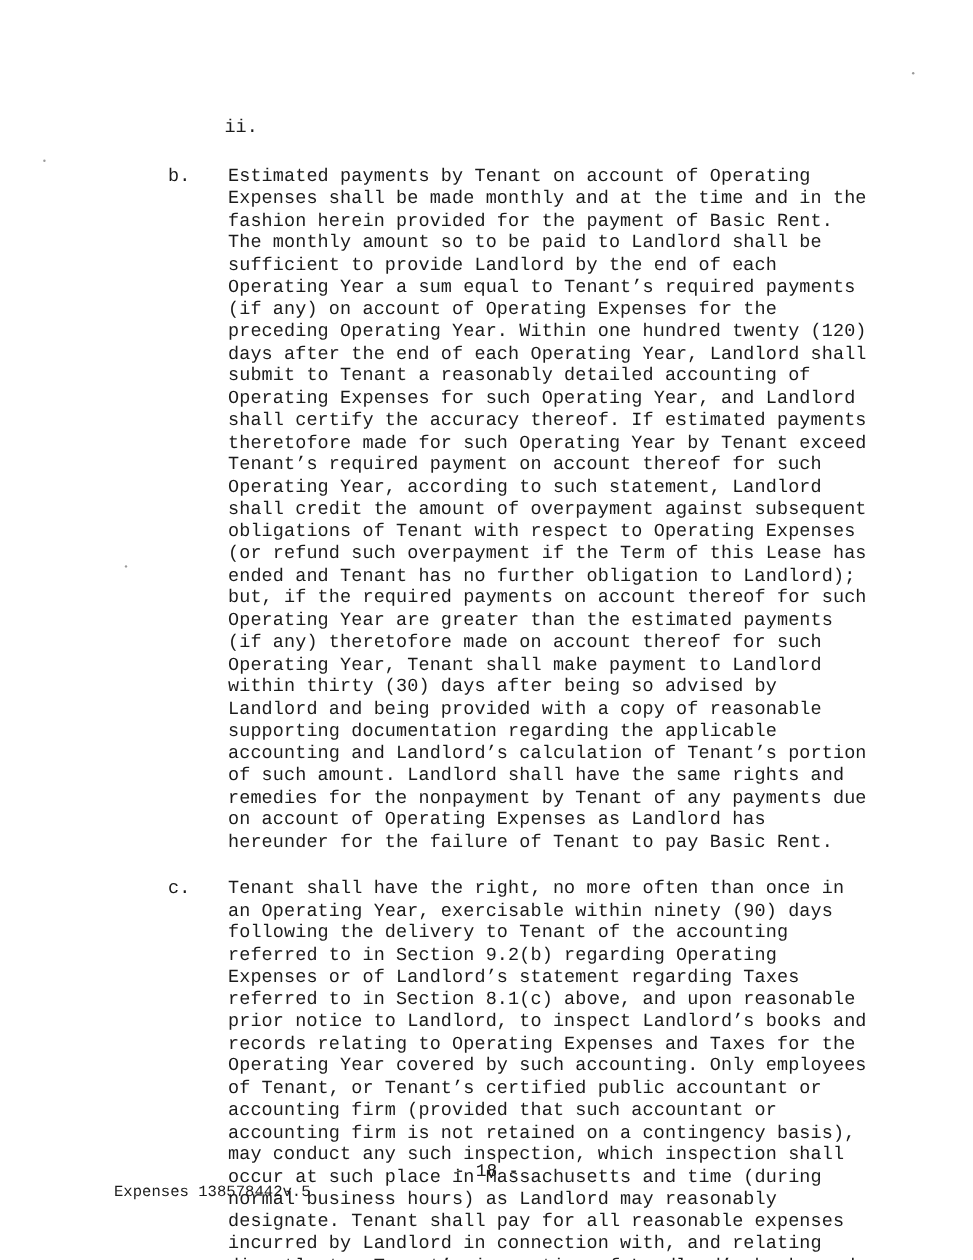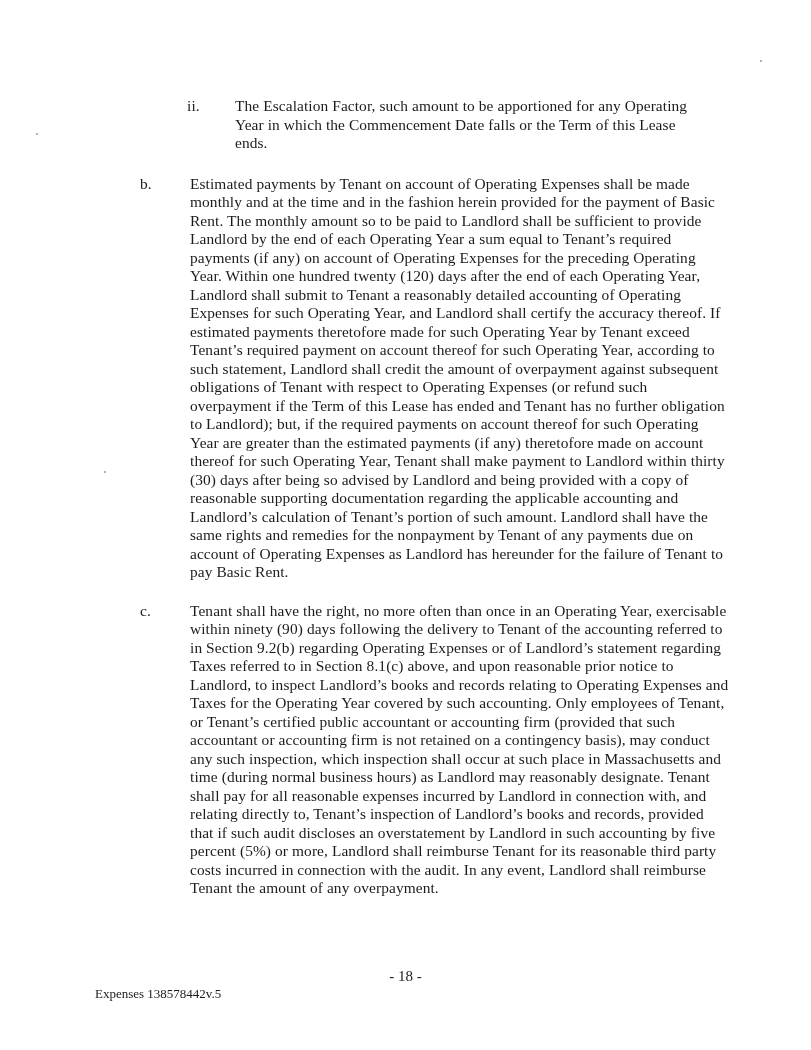--- a/index.html
+++ b/index.html
@@ -6,21 +6,21 @@
     margin: 0;
     padding: 0;
     background: #e8e8e8;
   }
   .page {
     position: relative;
     width: 811px;
     height: 1050px;
     margin: 0 auto;
     background: #ffffff;
-    font-family: Liberation Serif, serif;
+    font-family: Liberation Mono, monospace;
     color: #1b1b1b;
     overflow: hidden;
     box-sizing: border-box;
   }
   .content {
     padding-top: 97px;
     font-size: 15.4px;
     line-height: 18.5px;
     letter-spacing: 0.1px;
   }
@@ -84,21 +84,20 @@
 <div class="page">
 
   <span class="speck speck-1"></span>
   <span class="speck speck-2"></span>
   <span class="speck speck-3"></span>
 
   <div class="content">
 
     <div class="para para-ii">
       <div class="label">ii.</div>
-      <div class="text">The Escalation Factor, such amount to be apportioned for any Operating Year in which the Commencement Date falls or the Term of this Lease ends.</div>
     </div>
 
     <div class="para para-main">
       <div class="label">b.</div>
       <div class="text">Estimated payments by Tenant on account of Operating Expenses shall be made monthly and at the time and in the fashion herein provided for the payment of Basic Rent. The monthly amount so to be paid to Landlord shall be sufficient to provide Landlord by the end of each Operating Year a sum equal to Tenant’s required payments (if any) on account of Operating Expenses for the preceding Operating Year. Within one hundred twenty (120) days after the end of each Operating Year, Landlord shall submit to Tenant a reasonably detailed accounting of Operating Expenses for such Operating Year, and Landlord shall certify the accuracy thereof. If estimated payments theretofore made for such Operating Year by Tenant exceed Tenant’s required payment on account thereof for such Operating Year, according to such statement, Landlord shall credit the amount of overpayment against subsequent obligations of Tenant with respect to Operating Expenses (or refund such overpayment if the Term of this Lease has ended and Tenant has no further obligation to Landlord); but, if the required payments on account thereof for such Operating Year are greater than the estimated payments (if any) theretofore made on account thereof for such Operating Year, Tenant shall make payment to Landlord within thirty (30) days after being so advised by Landlord and being provided with a copy of reasonable supporting documentation regarding the applicable accounting and Landlord’s calculation of Tenant’s portion of such amount. Landlord shall have the same rights and remedies for the nonpayment by Tenant of any payments due on account of Operating Expenses as Landlord has hereunder for the failure of Tenant to pay Basic Rent.</div>
     </div>
 
     <div class="para para-main">
       <div class="label">c.</div>
       <div class="text">Tenant shall have the right, no more often than once in an Operating Year, exercisable within ninety (90) days following the delivery to Tenant of the accounting referred to in Section 9.2(b) regarding Operating Expenses or of Landlord’s statement regarding Taxes referred to in Section 8.1(c) above, and upon reasonable prior notice to Landlord, to inspect Landlord’s books and records relating to Operating Expenses and Taxes for the Operating Year covered by such accounting. Only employees of Tenant, or Tenant’s certified public accountant or accounting firm (provided that such accountant or accounting firm is not retained on a contingency basis), may conduct any such inspection, which inspection shall occur at such place in Massachusetts and time (during normal business hours) as Landlord may reasonably designate. Tenant shall pay for all reasonable expenses incurred by Landlord in connection with, and relating directly to, Tenant’s inspection of Landlord’s books and records, provided that if such audit discloses an overstatement by Landlord in such accounting by five percent (5%) or more, Landlord shall reimburse Tenant for its reasonable third party costs incurred in connection with the audit. In any event, Landlord shall reimburse Tenant the amount of any overpayment.</div>

